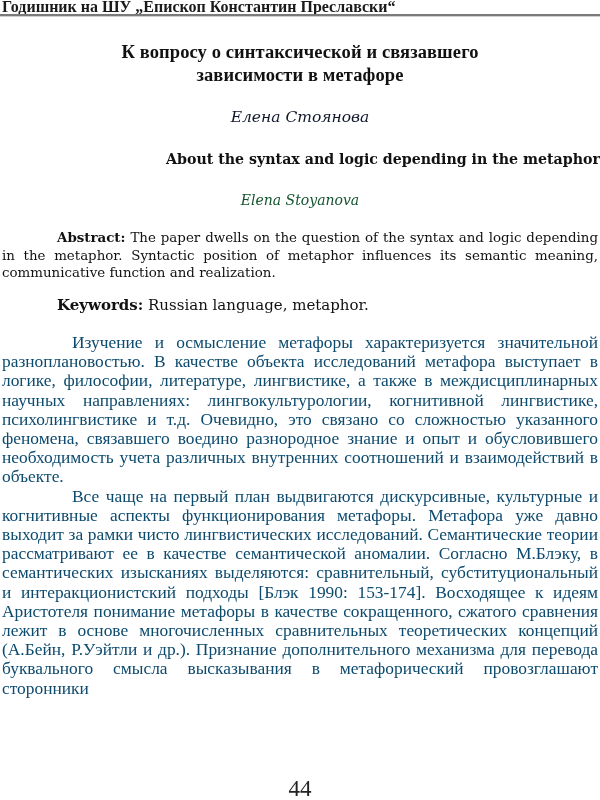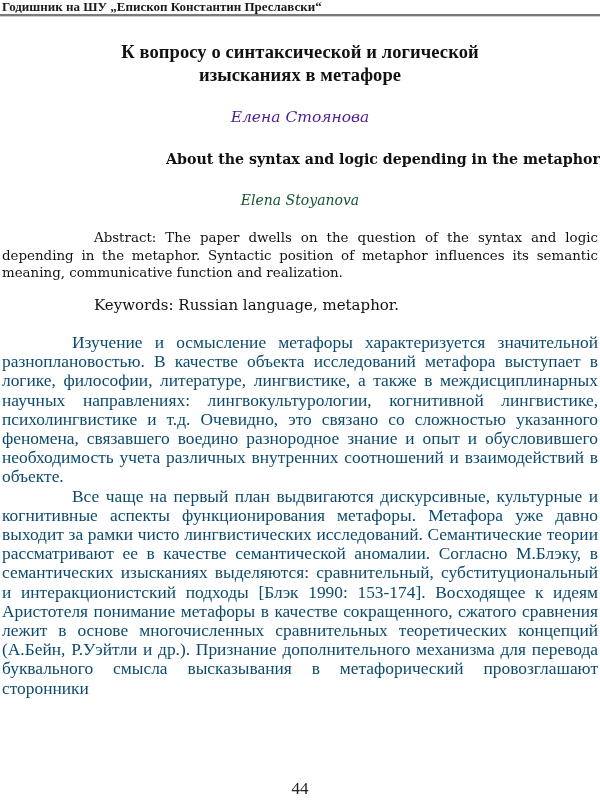--- a/index.html
+++ b/index.html
@@ -12,21 +12,21 @@
     height: 800px;
     position: relative;
     overflow: hidden;
     color: #111111;
     font-family: "Liberation Serif", "DejaVu Serif", serif;
   }
   .running-header {
     position: absolute;
     left: 2px;
     top: 0px;
-    font-size: 13px;
+    font-size: 16px;
     line-height: 14px;
     font-weight: bold;
     color: #1a1a1a;
     white-space: nowrap;
   }
   .header-rule {
     position: absolute;
     left: 0;
     top: 14px;
     width: 600px;
@@ -48,21 +48,21 @@
   .author-ru {
     position: absolute;
     left: 0;
     top: 108px;
     width: 600px;
     text-align: center;
     font-family: "DejaVu Serif", serif;
     font-style: italic;
     font-size: 15.5px;
     line-height: 18px;
-    color: #4c1d95;
+    color: #0f172a;
   }
   .title-en {
     position: absolute;
     left: 0;
     top: 150px;
     width: 600px;
     text-align: right;
     font-family: "DejaVu Serif", serif;
     font-weight: bold;
     font-size: 14.2px;
@@ -96,21 +96,21 @@
     position: absolute;
     left: 2px;
     top: 297px;
     width: 596px;
     font-family: "DejaVu Serif", serif;
     font-size: 15px;
     line-height: 17.5px;
     text-indent: 55px;
     margin: 0;
   }
-  .label-bold { font-weight: normal; margin-left: 37px; }
+  .label-bold { font-weight: bold; }
   .body-text {
     position: absolute;
     left: 2px;
     top: 333px;
     width: 596px;
   }
   .body-text p {
     margin: 0;
     font-family: "Liberation Serif", serif;
     font-size: 17.4px;
@@ -119,32 +119,32 @@
     text-indent: 70px;
     color: #0c4a6e;
   }
   .page-number {
     position: absolute;
     left: 0;
     top: 780px;
     width: 600px;
     text-align: center;
     font-family: "Liberation Serif", serif;
-    font-size: 17px;
+    font-size: 23px;
     line-height: 18px;
     color: #222;
   }
 </style>
 </head>
 <body>
 
 <div class="running-header">Годишник на ШУ „Епископ Константин Преславски“</div>
 <div class="header-rule"></div>
 
-<h1 class="title" style="margin:0;padding:0 120px;box-sizing:border-box;">К вопросу о синтаксической и логической изысканиях в метафоре</h1>
+<h1 class="title" style="margin:0;padding:0 120px;box-sizing:border-box;">К вопросу о синтаксической и связавшего зависимости в метафоре</h1>
 
 <div class="author-ru">Елена Стоянова</div>
 
 <h2 class="title-en" style="margin:0;">About the syntax and logic depending in the metaphor</h2>
 
 <div class="author-en">Elena Stoyanova</div>
 
 <p class="abstract"><span class="label-bold">Abstract:</span> <span>The paper dwells on the question of the syntax and logic depending in the metaphor. Syntactic position of metaphor influences its semantic meaning, communicative function and realization.</span></p>
 
 <p class="keywords"><span class="label-bold">Keywords:</span> <span>Russian language, metaphor.</span></p>

